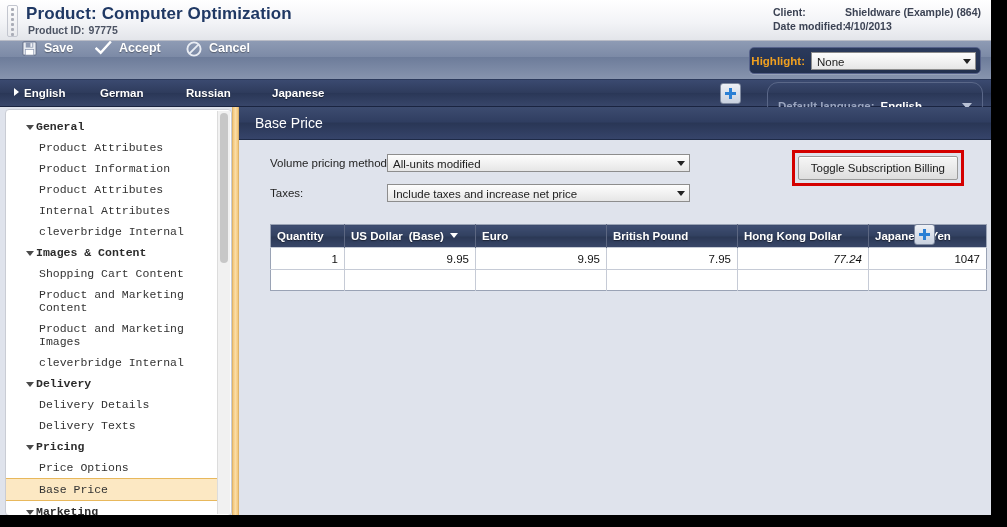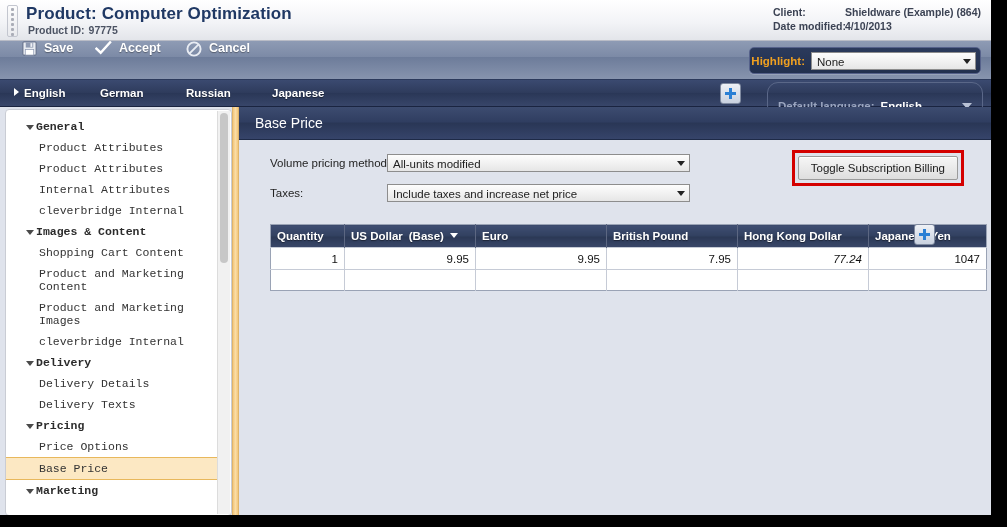--- a/index.html
+++ b/index.html
@@ -350,20 +350,21 @@
 
   <div class="body">
 
     <div class="sidebar">
       <div class="sidebar-inner">
 
         <div class="nav-group">
           <span class="tri"></span><span class="t">General</span>
         </div>
         <div class="nav-item">Product Attributes</div>
+        <div class="nav-item">Product Information</div>
         <div class="nav-item">Product Attributes</div>
         <div class="nav-item">Internal Attributes</div>
         <div class="nav-item">cleverbridge Internal</div>
 
         <div class="nav-group">
           <span class="tri"></span><span class="t">Images &amp; Content</span>
         </div>
         <div class="nav-item">Shopping Cart Content</div>
         <div class="nav-item">Product and Marketing Content</div>
         <div class="nav-item">Product and Marketing Images</div>

